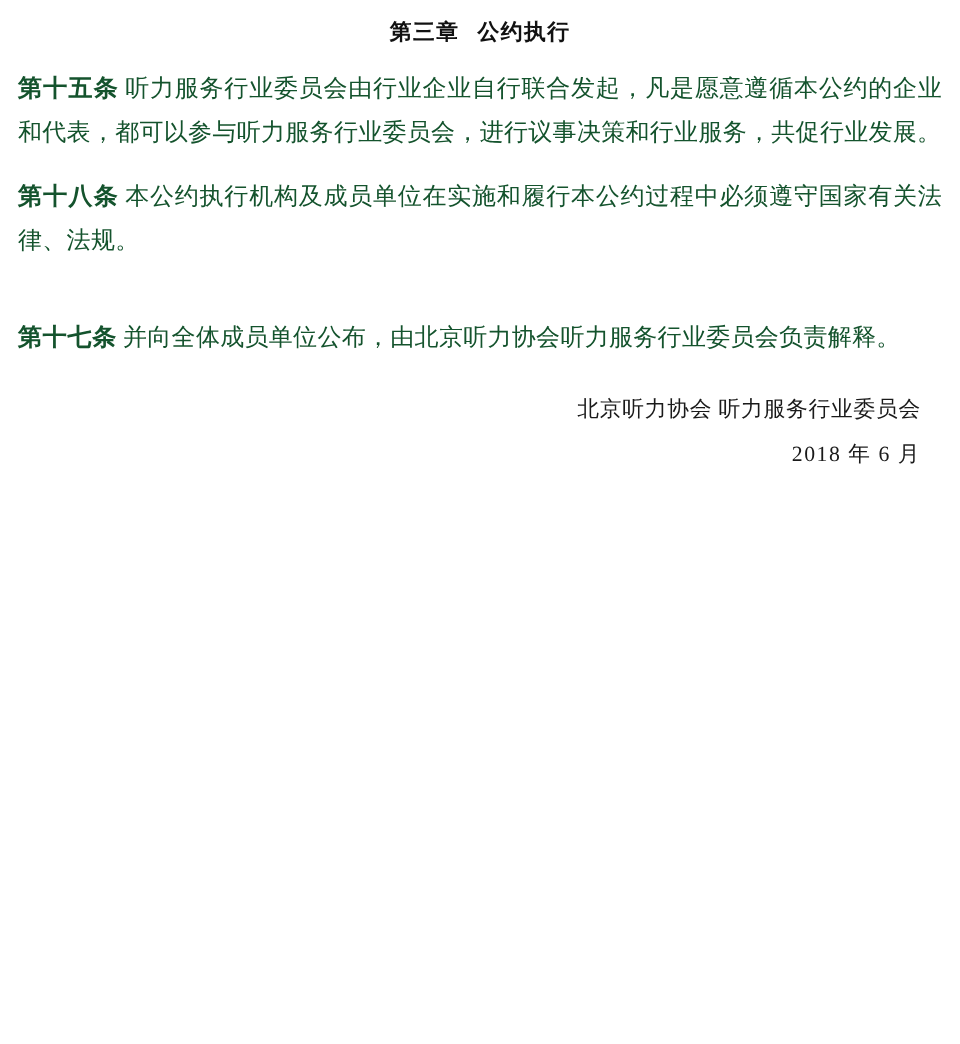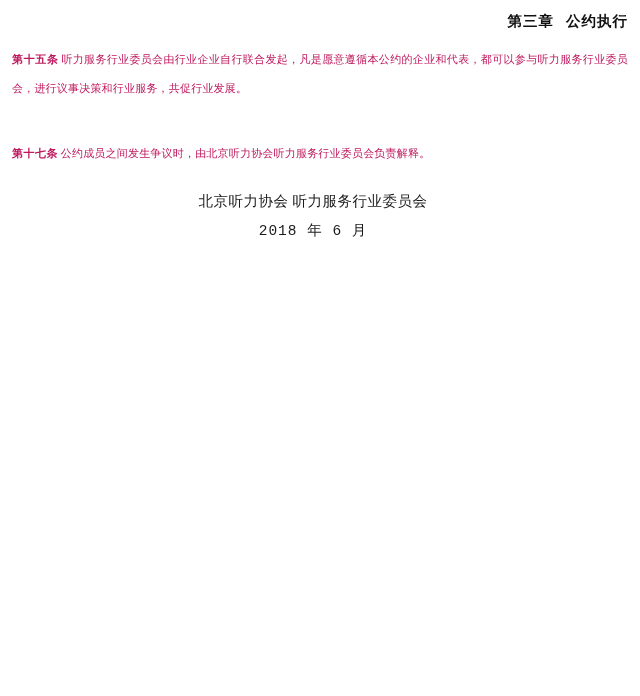--- a/index.html
+++ b/index.html
@@ -15,90 +15,93 @@
     overflow: hidden;
   }
   .page {
     width: 640px;
     height: 696px;
     box-sizing: border-box;
     padding: 8px 12px 6px 12px;
     position: relative;
   }
   .chapter-heading {
-    text-align: right;
+    text-align: center;
     font-weight: bold;
     font-size: 14.5px;
     letter-spacing: 1px;
     margin: 4px 0 14px 0;
     color: #111;
   }
   .chapter-heading .gap {
     display: inline-block;
     width: 12px;
   }
   .article {
-    font-size: 11px;
+    font-size: 16px;
     line-height: 29px;
     text-align: justify;
     text-justify: inter-ideograph;
     margin: 0 0 14px 0;
-    color: #be185d;
+    color: #14532d;
   }
   .article .num {
     font-weight: bold;
     letter-spacing: 0.5px;
   }
   .article .body {
     letter-spacing: 0.2px;
   }
   .spacer-section {
     height: 22px;
   }
   .signature {
     margin-top: 18px;
-    text-align: center;
+    text-align: right;
     font-size: 14.5px;
     line-height: 30px;
     padding-right: 14px;
     letter-spacing: 0.5px;
   }
   .sig-line {
     display: block;
   }
   .sig-line.date {
     letter-spacing: 1px;
-    font-family: Liberation Mono, monospace;
   }
 </style>
 </head>
 <body>
 
 <div class="page">
 
   <div class="chapter-heading">
     <span>第三章</span><span class="gap"></span><span>公约执行</span>
   </div>
 
   <p class="article">
     <span class="num">第十五条</span>
     <span class="body">听力服务行业委员会由行业企业自行联合发起，凡是愿意遵循本公约的企业和代表，都可以参与听力服务行业委员会，进行议事决策和行业服务，共促行业发展。</span>
   </p>
 
 
 
+  <p class="article">
+    <span class="num">第十八条</span>
+    <span class="body">本公约执行机构及成员单位在实施和履行本公约过程中必须遵守国家有关法律、法规。</span>
+  </p>
 
   <div class="spacer-section"></div>
 
 
 
 
   <p class="article">
     <span class="num">第十七条</span>
-    <span class="body">公约成员之间发生争议时，由北京听力协会听力服务行业委员会负责解释。</span>
+    <span class="body">并向全体成员单位公布，由北京听力协会听力服务行业委员会负责解释。</span>
   </p>
 
   <div class="signature">
     <span class="sig-line">北京听力协会  听力服务行业委员会</span>
     <span class="sig-line date">2018 年 6 月</span>
   </div>
 
 </div>
 
 </body></html>

